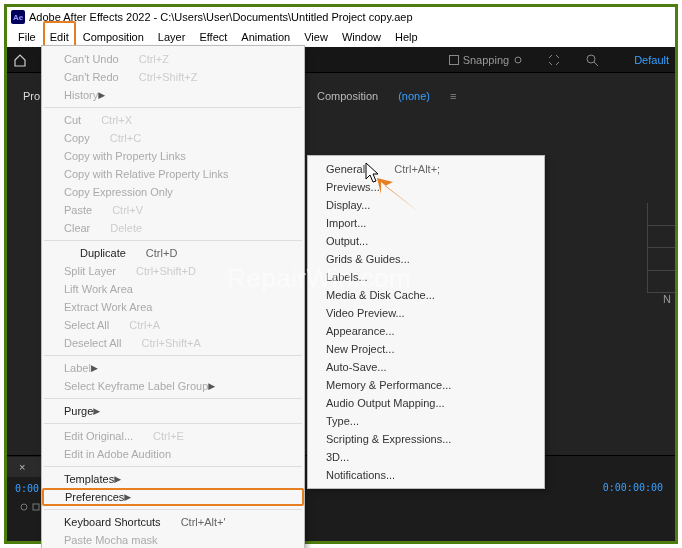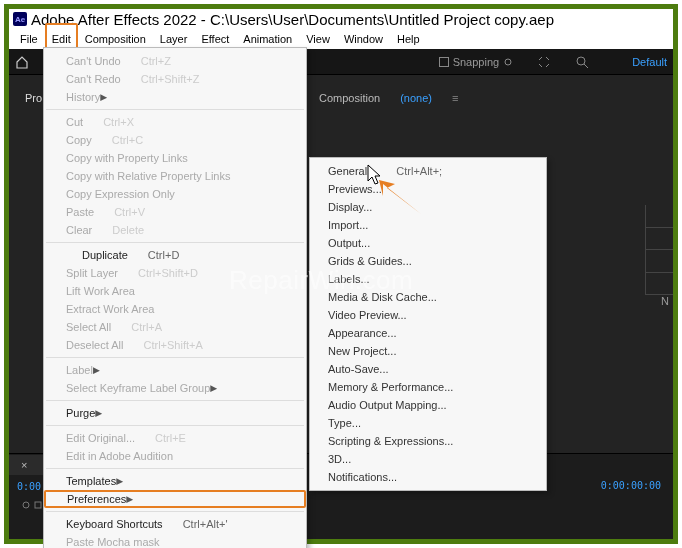--- a/index.html
+++ b/index.html
@@ -1,29 +1,29 @@
 <!DOCTYPE html>
 <html><head>
 <meta charset="utf-8">
 <style>
 * { margin: 0; padding: 0; box-sizing: border-box; font-family: "Segoe UI", Tahoma, sans-serif; }
 body { background: #fff; width: 682px; height: 548px; overflow: hidden; position: relative; }
-.frame { position: absolute; inset: 4px; border: 5px solid #4d7c0f; background: #ec4899; }
+.frame { position: absolute; inset: 4px; border: 3px solid #4d7c0f; background: #ec4899; }
 .titlebar { height: 20px; background: #fff; display: flex; align-items: center; padding-left: 4px; }
 .ae-icon { width: 14px; height: 14px; background: #00005b; color:#9999ff; font-size:8px; font-weight:bold; display:flex; align-items:center; justify-content:center; border-radius:2px; margin-right:4px; }
-.title-text { font-size: 15px; color: #000; }
+.title-text { font-size: 11px; color: #000; }
 .menubar { height: 20px; background: #fff; display: flex; align-items: center; padding-left: 4px; gap: 0; }
 .menubar span { font-size: 11px; color: #000; padding: 2px 7px; cursor: default; }
 .menubar span.hi { border: 2px solid #e67e22; border-radius: 2px; padding: 8px 5px; }
 .toolstrip { height: 26px; background: #161616; border-bottom: 1px solid #000; display:flex; align-items:center; padding: 0 6px; gap: 25px; color:#bbb; font-size:11px; }
 .tool-ico { width:16px; height:16px; border:1px solid #555; border-radius:2px; }
 .spacer { flex: 1; }
 .snap { display:flex; align-items:center; gap:4px; color:#999; }
 .snap-check { width:10px; height:10px; border:1px solid #888; }
-.default { color:#3aa0ff; margin-left: 18px; }
+.default { color:#3aa0ff; margin-left: 10px; }
 .workspace { position:absolute; top: 66px; left:0; right:0; bottom:0; background:#232323; }
 .panel-tabs { position:absolute; top:12px; left:0; height:22px; display:flex; align-items:center; color:#bbb; font-size:11px; }
 .panel-tabs .t { padding: 4px 10px; }
 .panel-tabs .none { color:#3aa0ff; }
 .right-mark { color:#999; font-size:11px; writing-mode: horizontal-tb; position:absolute; right: 4px; top: 220px; }
 .timeline { position:absolute; left:0; right:0; bottom:0; height: 86px; background:#1c1c1c; border-top:1px solid #000; }
 .tl-tabs { height: 22px; display:flex; align-items:center; font-size:11px; color:#bbb; }
 .tl-tabs .tb { padding: 4px 12px; background:#2b2b2b; }
 .tl-tabs .none { color:#3aa0ff; }
 .tl-body { display:flex; height: 64px; }

